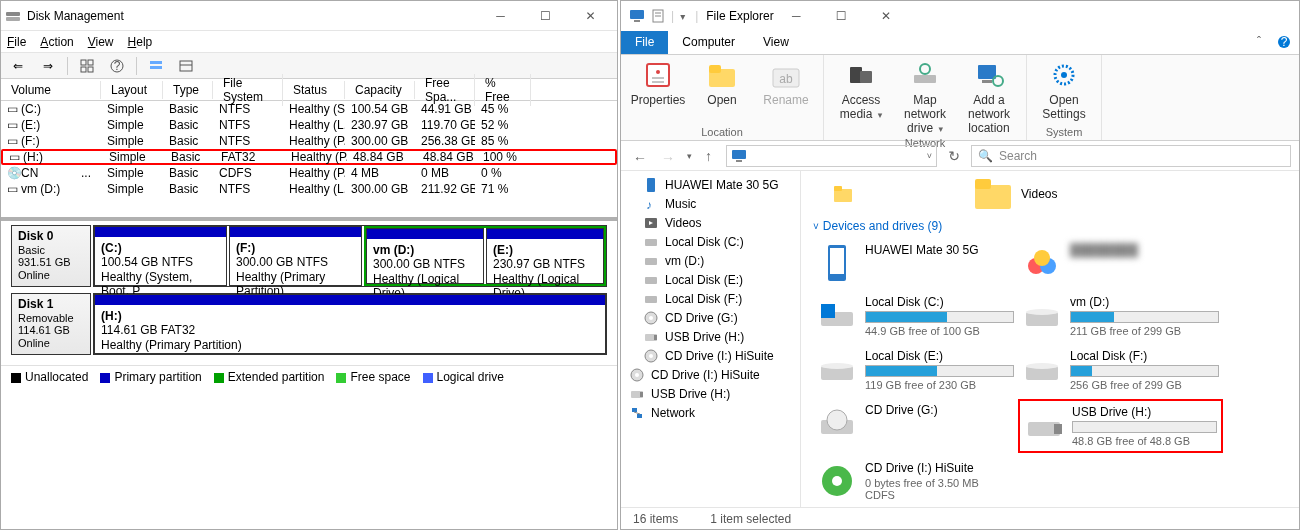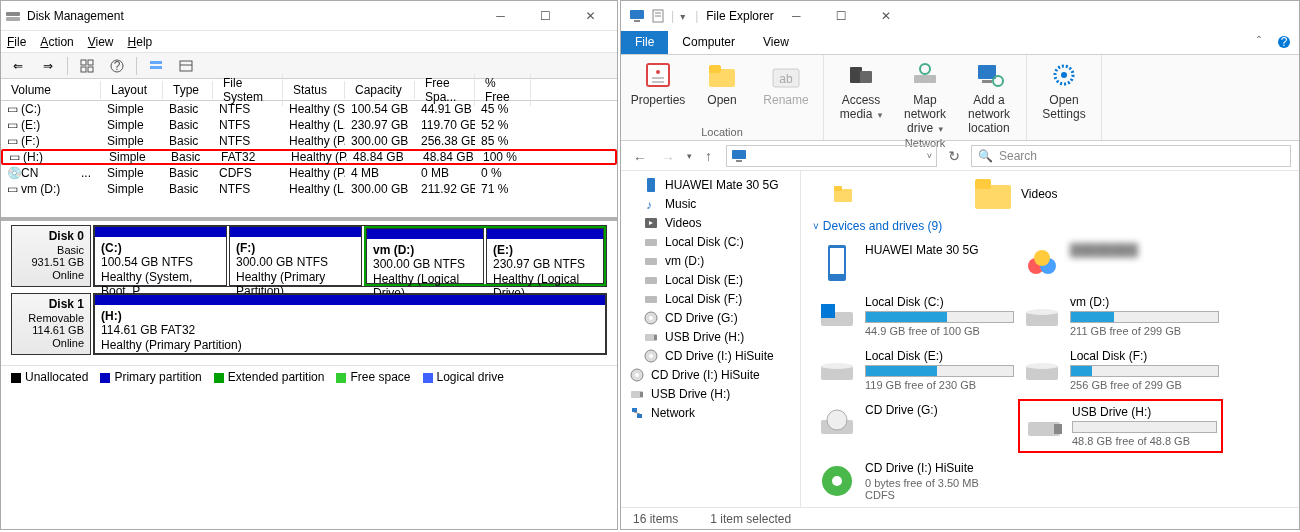--- a/index.html
+++ b/index.html
@@ -20,21 +20,21 @@
 .dm-body { flex:1; display:flex; flex-direction:column; }
 .vol-head { display:flex; height:22px; align-items:center; border-bottom:1px solid #d0d0d0; background:#fff; }
 .vol-head div { border-right:1px solid #e5e5e5; padding:2px 10px; font-size:12px; }
 .vol-rows { flex:0 0 auto; }
 .vol-row { display:flex; height:16px; align-items:center; font-size:12px; }
 .vol-row div { padding:0 6px; white-space:nowrap; overflow:hidden; }
 .c-vol{width:100px}.c-lay{width:62px}.c-typ{width:50px}.c-fs{width:70px}.c-st{width:62px}.c-cap{width:70px}.c-fsp{width:60px}.c-pf{width:56px}
 .hl-red { border:2px solid red; border-radius:2px; }
 .disk-pane { border-top:4px solid #b0b0b0; margin-top:20px; padding:4px 10px 2px 10px; }
 .disk-row { display:flex; height:62px; margin-bottom:6px; }
-.disk-info { width:80px; border:1px solid #333; background:linear-gradient(#f5f5f5,#e8e8e8); padding:4px 6px; font-size:11px; line-height:1.15; margin-right:2px;text-align:right; }
+.disk-info { width:80px; border:1px solid #333; background:linear-gradient(#f5f5f5,#e8e8e8); padding:4px 6px; font-size:11px; line-height:1.15; margin-right:2px; }
 .parts { flex:1; display:flex; gap:2px; border:1px solid #333; }
 .part { flex:1; border:1px solid #333; padding:3px 6px; font-size:11px; line-height:1.2; position:relative; }
 .part .bar { position:absolute; top:0; left:0; right:0; height:10px; }
 .bar-blue{background:#0000c0}
 .part .txt{margin-top:11px}
 .green-frame{border:2px solid #00a000}
 .legend { display:flex; gap:12px; padding:4px 10px; font-size:11px; align-items:center; border-top: 1px solid #e0e0e0; margin-top: 2px;}
 .leg-sw{width:10px;height:10px;display:inline-block;margin-right:4px;vertical-align:middle}
 
 .fe-title { height:30px; display:flex; align-items:center; padding:0 4px; }
@@ -360,20 +360,21 @@
         <div class="rbtn">
           <span class="ric">
               <svg width="28" height="28">
                 <circle cx="14" cy="14" r="9" fill="none" stroke="#0078d7" stroke-width="3" stroke-dasharray="2 2"></circle>
                 <circle cx="14" cy="14" r="3" fill="#0078d7"></circle>
               </svg>
             </span>
           <span>Open Settings</span>
         </div>
       </div>
+      <div class="rlabel">System</div>
     </div>
   </div>
   <div class="addr">
     <span class="nav-arrow">←</span>
     <span class="nav-arrow" style="color:#ccc">→</span>
     <span class="chev">▾</span>
     <span class="nav-arrow">↑</span>
     <div class="addr-combo">
       <span>
           <svg width="16" height="14">

